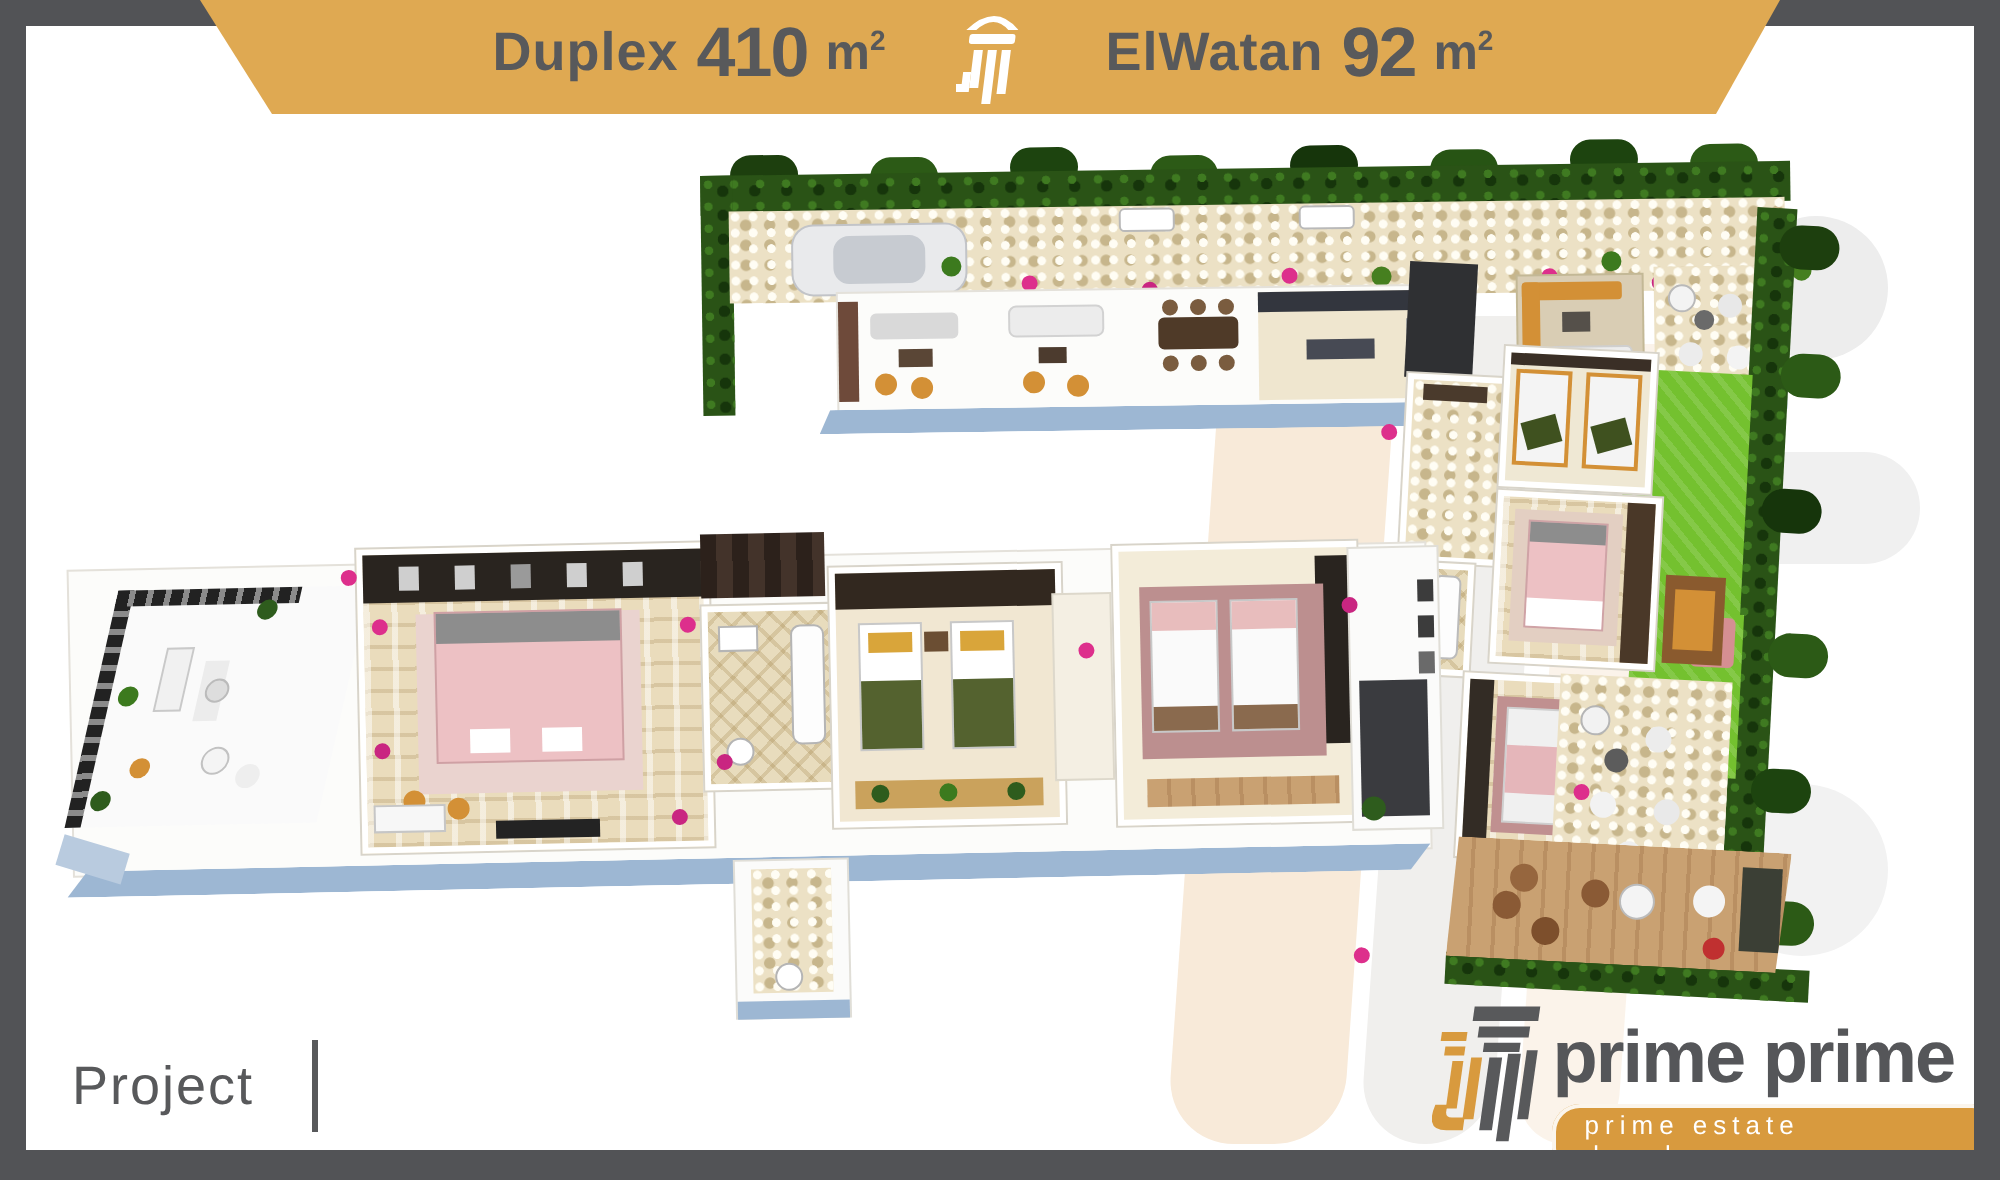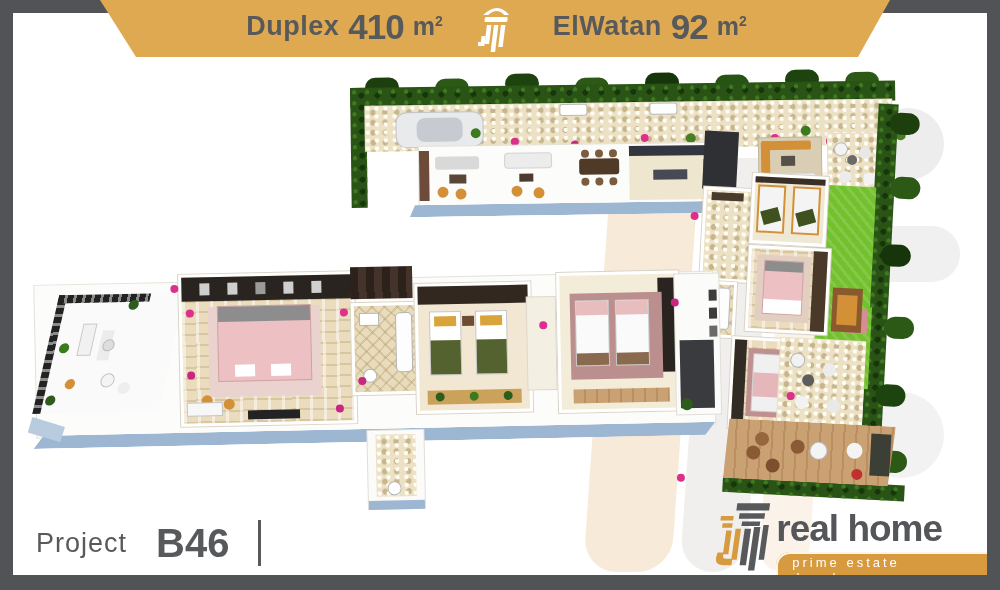--- a/index.html
+++ b/index.html
@@ -294,21 +294,20 @@
       </g>
     </svg>
     <span class="b-label">ElWatan</span>
     <span class="b-value">92</span>
     <span class="b-unit"><span>m</span><sup>2</sup></span>
   </div>
 </div>
 
 <div class="a footer">
   <span class="f-project">Project</span>
-  <span class="f-code">B46</span>
   <span class="f-divider"></span>
 </div>
 
 <div class="a brand">
   <svg width="60" height="76" viewBox="0 0 64 80">
     <g transform="skewX(-8)">
       <g fill="#d89a3e">
         <rect x="8" y="18" width="14" height="5"></rect>
         <rect x="11" y="26" width="11" height="5"></rect>
         <rect x="16" y="34" width="6" height="26"></rect>
@@ -319,16 +318,16 @@
         <rect x="24" y="4" width="36" height="8"></rect>
         <rect x="28" y="15" width="28" height="6"></rect>
         <rect x="32" y="24" width="20" height="5"></rect>
         <rect x="36" y="32" width="7" height="40"></rect>
         <rect x="46" y="30" width="7" height="48"></rect>
         <rect x="56" y="28" width="6" height="38"></rect>
       </g>
     </g>
   </svg>
   <div class="brand-text">
-    <span class="brand-name">real home</span>
+    <span class="brand-name">prime prime</span>
     <span class="brand-pill">prime estate developer</span>
   </div>
 </div>
 
 </body></html>

